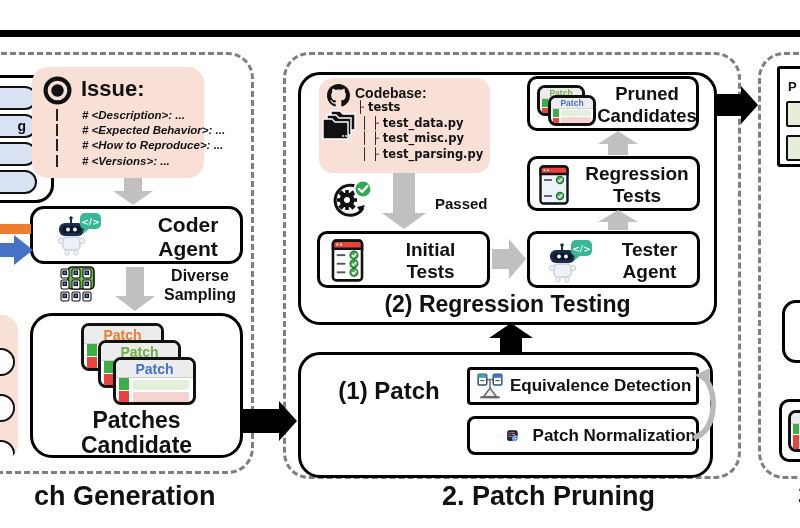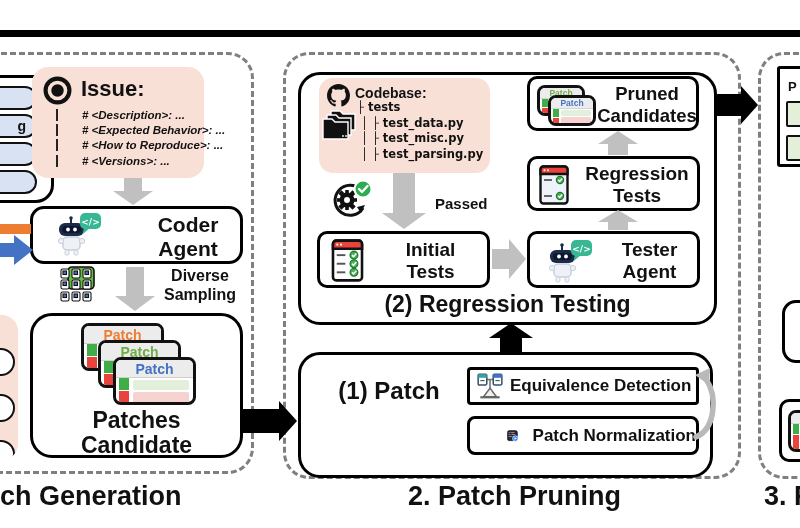--- a/index.html
+++ b/index.html
@@ -9,21 +9,21 @@
     font-family:"Liberation Sans","DejaVu Sans",sans-serif;
     -webkit-font-smoothing:antialiased;
   }
   .abs{position:absolute;}
   .topbar{left:0;top:30px;width:800px;height:7px;background:#000;}
   .dashed-section{border:3px dashed #7f7f7f;border-radius:26px;background:transparent;}
   .box{background:#fff;border:3.5px solid #000;border-radius:14px;box-sizing:border-box;}
   .bigbox{background:#fff;border:3.5px solid #000;border-radius:22px;box-sizing:border-box;}
   .salmon{background:#f9e0d6;border-radius:16px;}
   .bold{font-weight:bold;color:#111;}
-  .footer-label{font-size:27px;font-weight:bold;color:#111;white-space:nowrap;}
+  .footer-label{font-size:27px;font-weight:bold;color:#111;white-space:nowrap;padding-left:34px;}
   .two-line{display:flex;flex-direction:column;align-items:center;justify-content:center;text-align:center;font-weight:bold;color:#111;}
   .issue-line{border-left:2.5px solid #222;padding-left:24px;margin-bottom:3.2px;
     font-style:italic;font-weight:bold;font-size:11.5px;color:#111;white-space:nowrap;}
   .tree-line{font-weight:bold;font-size:11.5px;color:#111;white-space:nowrap;
     font-family:"DejaVu Sans",sans-serif;line-height:15.5px;}
   .pill{position:absolute;background:#d9e2f3;border:2.5px solid #111;border-radius:14px;box-sizing:border-box;}
   .wpill{position:absolute;background:#fff;border:2.5px solid #111;border-radius:14px;box-sizing:border-box;}
   
   .patch-card{position:absolute;background:#fff;border:3px solid #111;border-radius:8px;box-sizing:border-box;overflow:hidden;}
   .pc-header{height:17px;background:#ececec;border-bottom:1px solid #cfcfcf;

